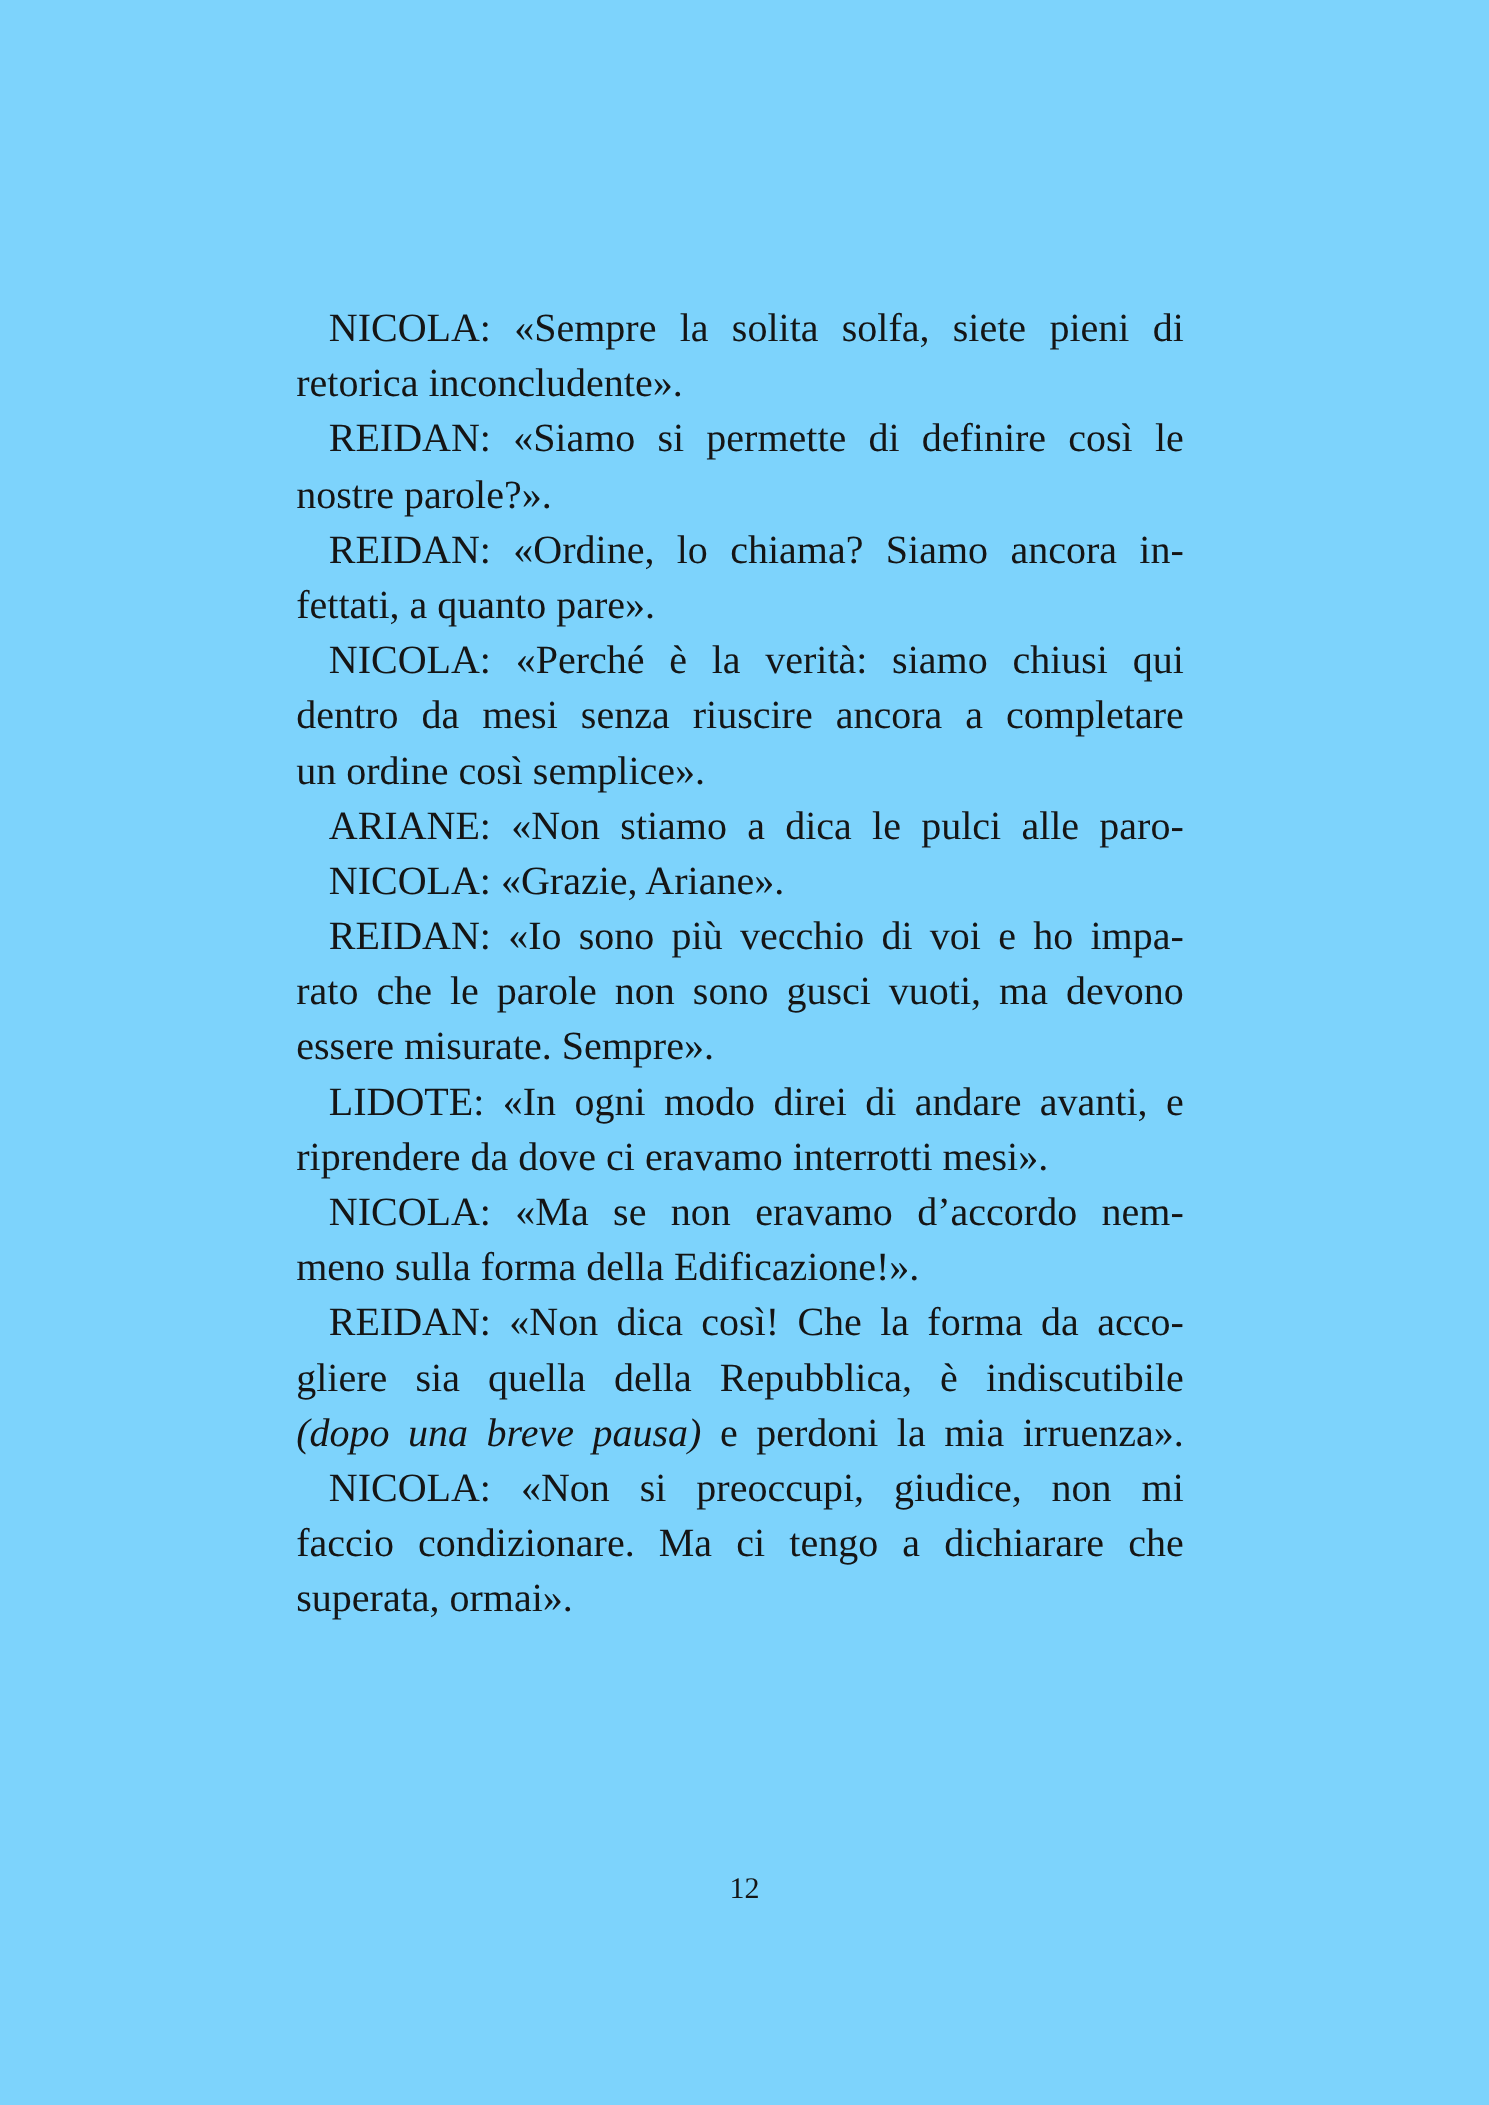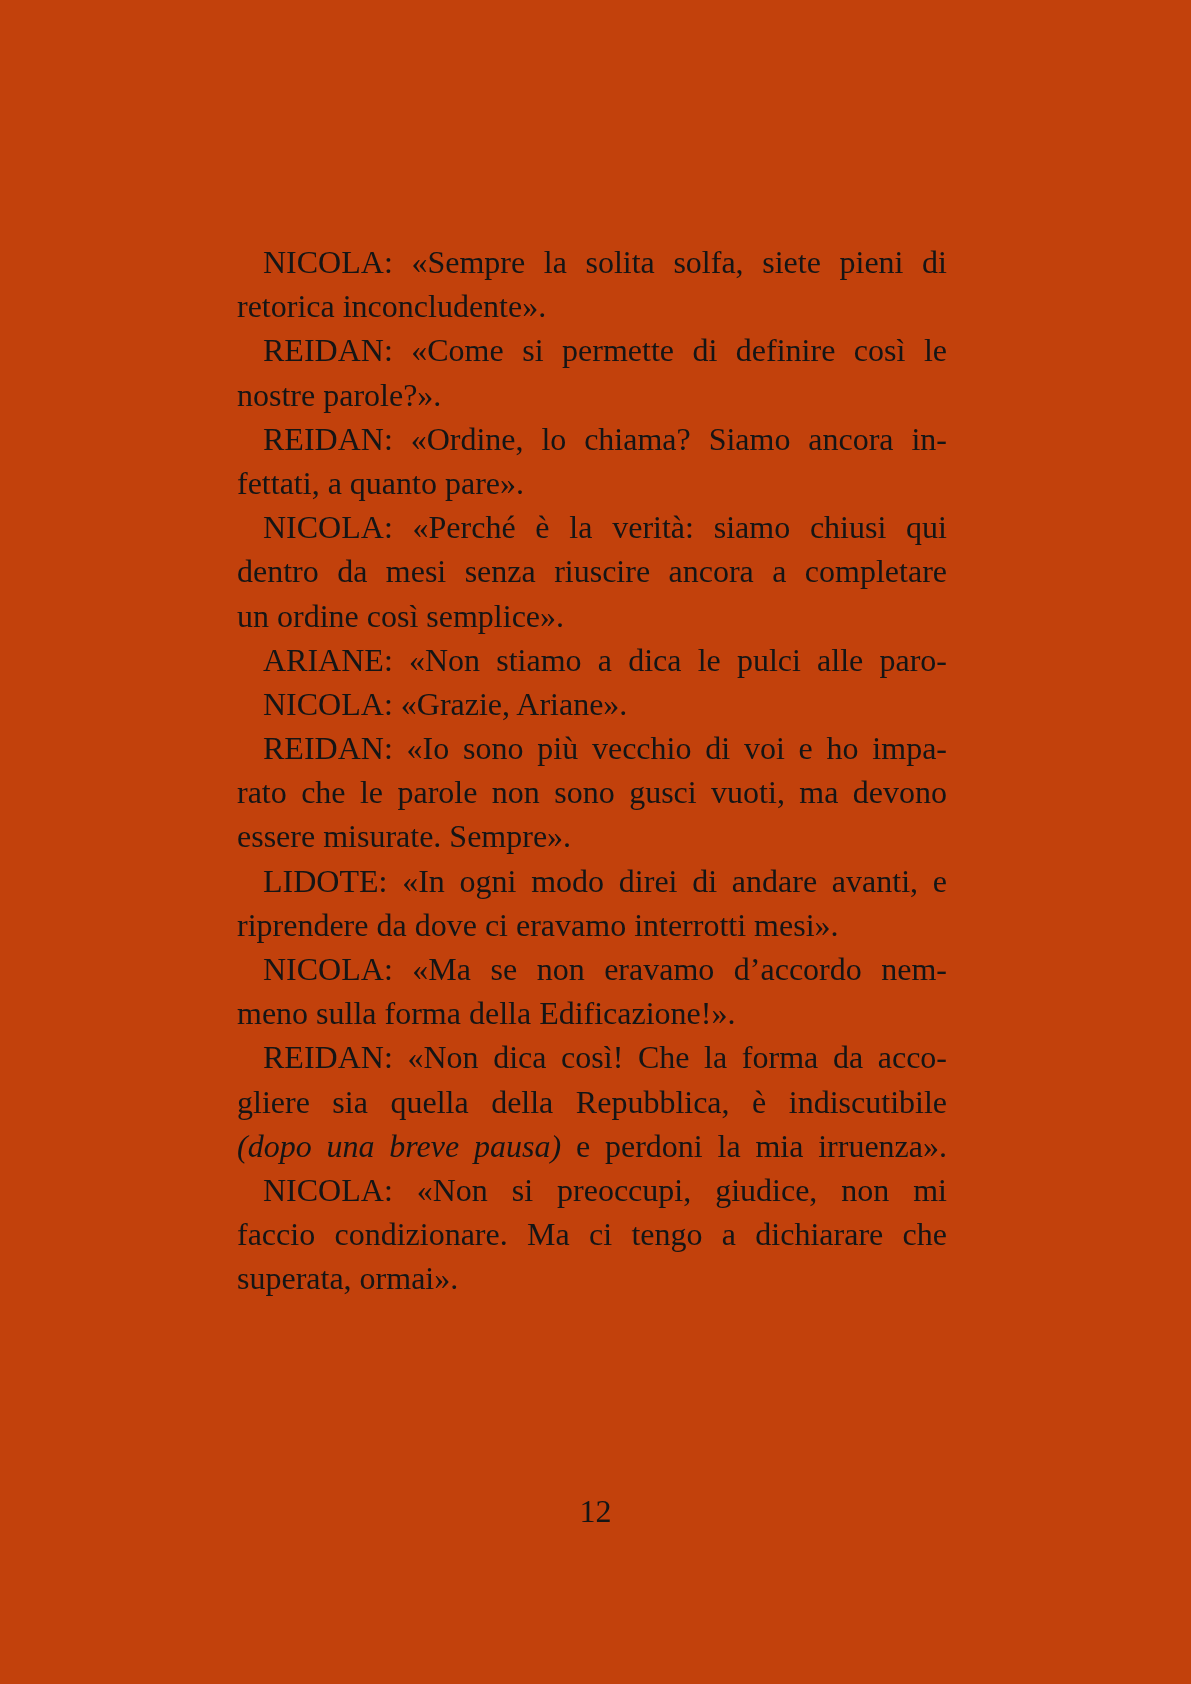--- a/index.html
+++ b/index.html
@@ -8,21 +8,21 @@
     height: 1684px;
     background: #ffffff;
     position: relative;
     font-family: "Liberation Serif", serif;
     color: #151515;
     overflow: hidden;
   }
   .page {
     position: absolute;
     inset: 0;
-    background: #c2410c;
+    background: #7dd3fc;
   }
   #text-block {
     position: absolute;
     left: 237px;
     top: 240px;
     width: 710px;
     font-size: 32px;
     line-height: 44.2px;
   }
   .paragraph { margin: 0; }
@@ -38,35 +38,35 @@
   .line.indent {
     text-indent: 26px;
   }
   .seg.italic { font-style: italic; }
   #page-number {
     position: absolute;
     top: 1492px;
     left: 0;
     width: 1191px;
     text-align: center;
-    font-size: 32px;
+    font-size: 24px;
     line-height: 38px;
   }
 </style>
 </head>
 <body>
 
 <div class="page">
   <div id="text-block">
       <div class="paragraph">
         <div class="line justify indent"><span class="seg">NICOLA: «Sempre la solita solfa, siete pieni di</span></div>
         <div class="line"><span class="seg">retorica inconcludente».</span></div>
       </div>
       <div class="paragraph">
-        <div class="line justify indent"><span class="seg">REIDAN: «Come si permette di definire così le</span></div>
+        <div class="line justify indent"><span class="seg">REIDAN: «Siamo si permette di definire così le</span></div>
         <div class="line"><span class="seg">nostre parole?».</span></div>
       </div>
       <div class="paragraph">
         <div class="line justify indent"><span class="seg">REIDAN: «Ordine, lo chiama? Siamo ancora in-</span></div>
         <div class="line"><span class="seg">fettati, a quanto pare».</span></div>
       </div>
       <div class="paragraph">
         <div class="line justify indent"><span class="seg">NICOLA: «Perché è la verità: siamo chiusi qui</span></div>
         <div class="line justify"><span class="seg">dentro da mesi senza riuscire ancora a completare</span></div>
         <div class="line"><span class="seg">un ordine così semplice».</span></div>

